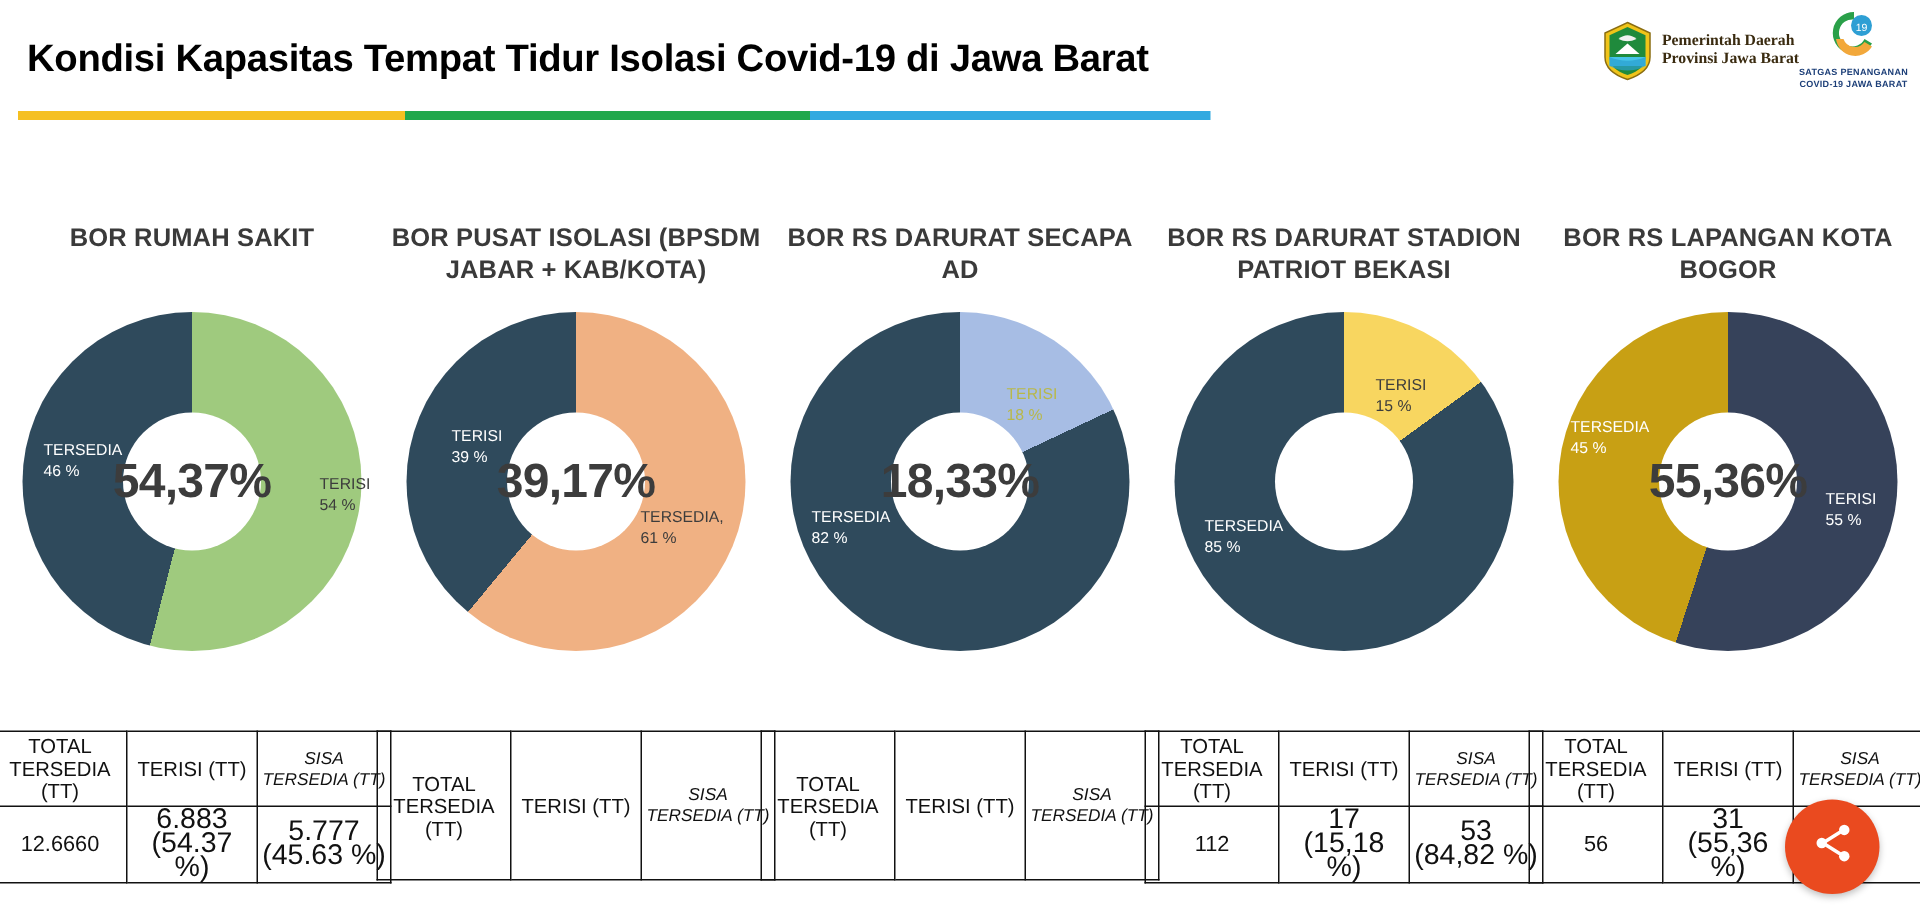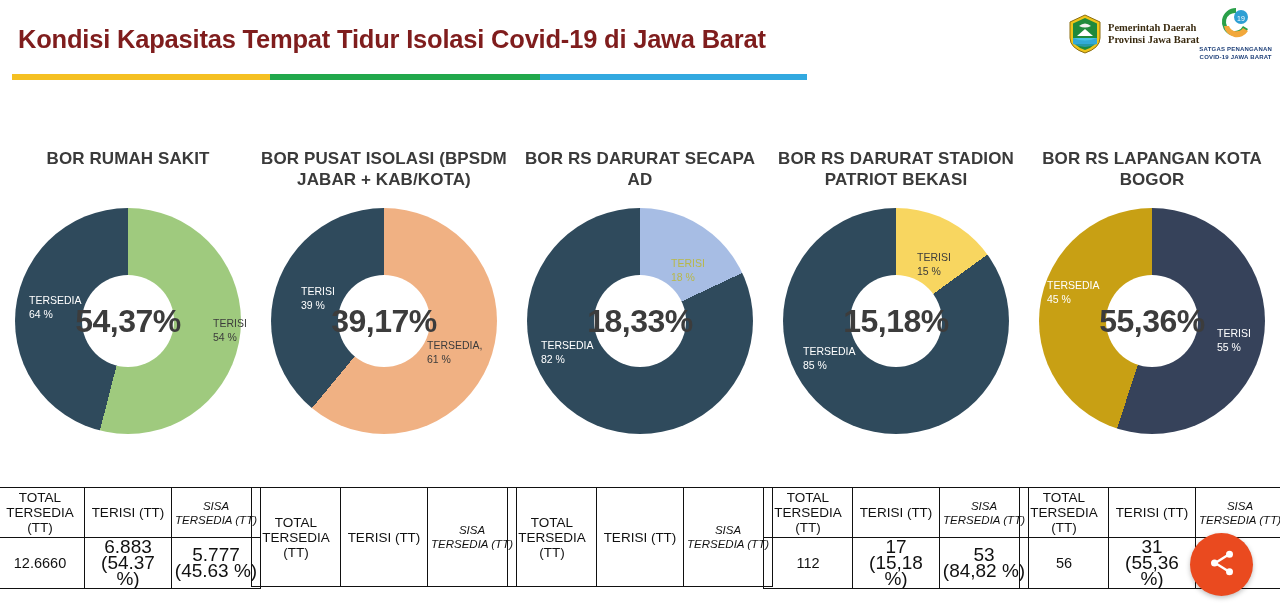--- a/index.html
+++ b/index.html
@@ -9,21 +9,21 @@
     font-family:"Liberation Sans", sans-serif;
     color:#2b2b2b;
     overflow:hidden;
     position:relative;
   }
   
   .header{position:absolute;left:0;top:0;width:1280px;height:100px;}
   .title{
     position:absolute;left:18px;top:25px;
     font-size:25.5px;font-weight:bold;letter-spacing:-0.2px;
-    color:#7f1d1d;white-space:nowrap;
+    color:#000000;white-space:nowrap;
   }
   .rule{position:absolute;left:12px;top:74px;height:6px;width:795px;display:flex;}
   .rule .seg{height:6px;}
   .seg-y{flex:0 0 258px;background:#f5c022;}
   .seg-g{flex:0 0 270px;background:#21a84c;}
   .seg-b{flex:1 1 auto;background:#32a9e0;}
 
   
   .logos{position:absolute;right:8px;top:6px;display:flex;align-items:center;gap:0;}
   .logo-jabar{display:flex;align-items:center;gap:6px;}
@@ -131,21 +131,21 @@
     <div class="card-title">BOR RUMAH SAKIT</div>
     <div class="donut-wrap">
       <div class="donut" id="d0" style="background: conic-gradient(rgb(159, 202, 126) 0deg, rgb(159, 202, 126) 194.4deg, rgb(47, 74, 92) 194.4deg, rgb(47, 74, 92) 360deg);"></div>
       <div class="center-val">54,37%</div>
       <div class="lbl" style="left:198px;top:108px;color:#3c3c3c;">
         <span class="l1">TERISI</span>
         <span class="l2">54 %</span>
       </div>
       <div class="lbl" style="left:14px;top:85px;color:#ffffff;">
         <span class="l1">TERSEDIA</span>
-        <span class="l2">64 %</span>
+        <span class="l2">46 %</span>
       </div>
     </div>
   </div>
 
   <div class="card">
     <div class="card-title">BOR PUSAT ISOLASI (BPSDM JABAR + KAB/KOTA)</div>
     <div class="donut-wrap">
       <div class="donut" id="d1" style="background: conic-gradient(rgb(240, 177, 131) 0deg, rgb(240, 177, 131) 219.6deg, rgb(47, 74, 92) 219.6deg, rgb(47, 74, 92) 360deg);"></div>
       <div class="center-val">39,17%</div>
       <div class="lbl" style="left:30px;top:76px;color:#ffffff;">
@@ -172,21 +172,20 @@
         <span class="l1">TERSEDIA</span>
         <span class="l2">82 %</span>
       </div>
     </div>
   </div>
 
   <div class="card">
     <div class="card-title">BOR RS DARURAT STADION PATRIOT BEKASI</div>
     <div class="donut-wrap">
       <div class="donut" id="d3" style="background: conic-gradient(rgb(248, 214, 96) 0deg, rgb(248, 214, 96) 54deg, rgb(47, 74, 92) 54deg, rgb(47, 74, 92) 360deg);"></div>
-      <div class="center-val">15,18%</div>
       <div class="lbl" style="left:134px;top:42px;color:#3c3c3c;">
         <span class="l1">TERISI</span>
         <span class="l2">15 %</span>
       </div>
       <div class="lbl" style="left:20px;top:136px;color:#ffffff;">
         <span class="l1">TERSEDIA</span>
         <span class="l2">85 %</span>
       </div>
     </div>
   </div>

